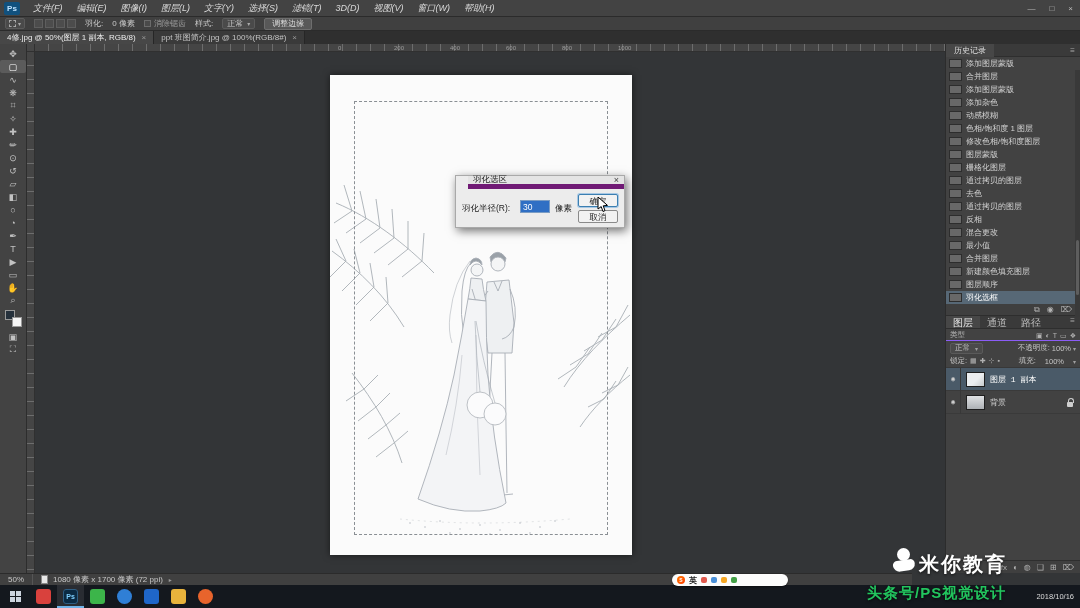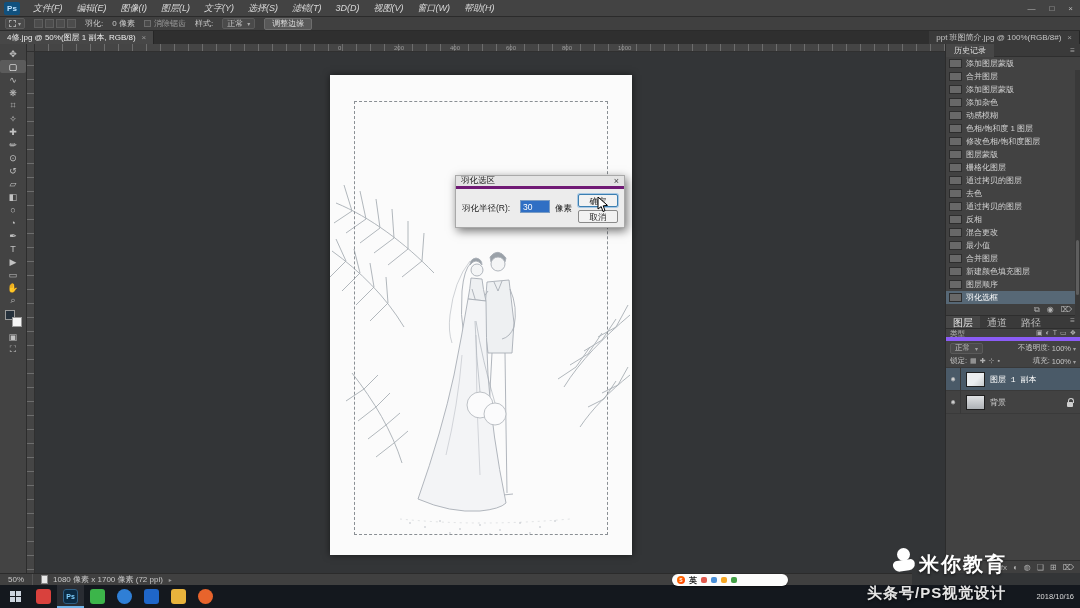--- a/index.html
+++ b/index.html
@@ -28,21 +28,21 @@
   .opt-check{display:flex;align-items:center;gap:3px;color:#9a9a9a;}
   .cb{width:7px;height:7px;border:1px solid #6b6b6b;background:#4a4a4a;display:inline-block;}
   .opt-select{display:flex;align-items:center;gap:4px;background:#4a4a4a;border:1px solid #5b5b5b;
               height:11px;padding:0 4px;border-radius:2px;}
   .opt-select .arrow{font-size:6px;color:#aaa;}
   .refine-btn{font-family:inherit;font-size:8px;color:#ddd;background:#585858;border:1px solid #6e6e6e;
               height:12px;line-height:10px;padding:0 7px;border-radius:2px;}
 
   
   .tabsrow{position:absolute;left:0;top:31px;width:1080px;height:13px;background:#2f2f2f;
-           display:flex;font-size:8px;color:#c4c4c4;justify-content:space-between;}
+           display:flex;font-size:8px;color:#c4c4c4;}
   .tab{display:flex;align-items:center;padding:0 7px;background:#3a3a3a;border-right:1px solid #262626;line-height:13px;}
   .tab.active{background:#474747;color:#ececec;}
   .tclose{margin-left:6px;color:#9a9a9a;font-size:8px;}
 
   
   .toolbar{position:absolute;left:0;top:44px;width:27px;height:529px;background:#434343;
            border-right:1px solid #2d2d2d;padding-top:3px;}
   .tool{height:13px;display:flex;align-items:center;justify-content:center;font-size:9px;color:#c2c2c2;}
   .tool.active{background:#5b5b5b;border-radius:2px;color:#fff;}
   .swatches{position:relative;width:17px;height:17px;margin:3px auto;}
@@ -58,21 +58,21 @@
   .vruler{position:absolute;left:0;top:8px;bottom:0;width:8px;background:#454545;border-right:1px solid #303030;
           background-image:repeating-linear-gradient(to bottom,transparent 0 13px,#6d6d6d 13px 14px);z-index:2;}
   .document{position:absolute;left:303px;top:31px;width:302px;height:480px;background:#fbfbfb;
             box-shadow:0 0 7px rgba(0,0,0,.55);}
   .document svg{position:absolute;left:0;top:0;}
   .marquee{position:absolute;left:24px;top:26px;width:254px;height:434px;border:1px dashed #8a8f94;}
 
   
   .dialog{position:absolute;left:455px;top:175px;width:170px;height:53px;background:#ececec;
           border:1px solid #a9a9a9;box-shadow:2px 3px 9px rgba(0,0,0,.55);z-index:10;font-size:8.5px;color:#222;}
-  .dlg-title{height:13px;display:flex;align-items:center;padding:0 5px;border-bottom:3px solid #701a75;background:#e4e4e4;}
+  .dlg-title{height:13px;display:flex;align-items:center;padding:0 5px;border-bottom:5px solid #701a75;background:#e4e4e4;margin-left:12px;}
   .dlg-close{margin-left:auto;color:#444;font-size:9px;}
   .dlg-body{position:relative;height:39px;}
   .dlg-label{position:absolute;left:6px;top:14px;}
   .dlg-input{position:absolute;left:64px;top:11px;width:30px;height:13px;border:1px solid #7a9cc4;
              background:#2f6fc4;color:#fff;font-size:8.5px;font-family:inherit;padding:0 2px;}
   .dlg-unit{position:absolute;left:99px;top:14px;}
   .dlg-ok,.dlg-cancel{position:absolute;right:6px;width:40px;height:13px;font-family:inherit;font-size:8.5px;
              background:#f2f2f2;color:#222;border:1px solid #8a8a8a;border-radius:2px;line-height:10px;}
   .dlg-ok{top:5px;border:1px solid #3c7fb1;box-shadow:0 0 0 1px #a8c8e4;}
   .dlg-cancel{top:21px;}
@@ -89,29 +89,29 @@
   .h-item.sel{background:#57releases;}
   .h-item.sel{background:#576876;color:#fff;}
   .h-scroll{position:absolute;right:0;top:13px;width:5px;height:247px;background:#393939;}
   .h-scroll i{position:absolute;left:1px;right:1px;top:170px;height:55px;background:#5e5e5e;border-radius:2px;}
   .h-footer{height:12px;display:flex;justify-content:flex-end;align-items:center;gap:7px;
             padding-right:8px;color:#b3b3b3;font-size:8px;border-bottom:1px solid #2e2e2e;background:#3f3f3f;}
 
   .lp-tabs{height:13px;background:#3a3a3a;display:flex;border-bottom:1px solid #2e2e2e;}
   .lp-tab{font-size:10px;color:#bdbdbd;line-height:13px;padding:0 7px;}
   .lp-tab.active{background:#474747;color:#e8e8e8;}
-  .lp-filter{height:12px;display:flex;align-items:flex-start;font-size:7.5px;color:#b5b5b5;padding:0 4px;gap:4px;border-bottom:4px solid #8b5cf6;}
+  .lp-filter{height:12px;display:flex;align-items:flex-end;font-size:7.5px;color:#b5b5b5;padding:0 4px;gap:4px;border-bottom:1px solid #8b5cf6;}
   .flt-icons{margin-left:auto;display:flex;gap:3px;font-size:7px;color:#b0b0b0;}
   .lp-blend{height:14px;display:flex;align-items:center;font-size:7.5px;color:#c5c5c5;padding:0 4px;gap:4px;}
   .lp-select{display:flex;align-items:center;gap:5px;background:#4a4a4a;border:1px solid #5a5a5a;height:11px;padding:0 4px;border-radius:2px;}
   .lp-select span:last-child,.lp-opacity .arr,.lp-fill .arr{font-size:6px;color:#9f9f9f;}
   .lp-opacity{margin-left:auto;display:flex;align-items:center;gap:2px;}
   .lp-lock{height:13px;display:flex;align-items:center;font-size:7.5px;color:#c5c5c5;padding:0 4px;gap:3px;border-bottom:1px solid #383838;}
   .lk-icons{display:flex;gap:3px;font-size:7px;color:#b0b0b0;}
-  .lp-fill{margin-left:auto;display:flex;align-items:center;gap:2px;}
+  .lp-fill{margin-left:auto;display:flex;align-items:center;gap:9px;}
   .layer-row{height:23px;display:flex;align-items:center;border-bottom:1px solid #3a3a3a;font-size:8px;color:#d8d8d8;font-family:Liberation Mono, monospace;}
   .layer-row.sel{background:#4a5a68;color:#fff;}
   .eye{width:15px;text-align:center;font-size:7px;color:#cfcfcf;border-right:1px solid #383838;line-height:23px;flex:none;}
   .thumb{width:19px;height:15px;border:1px solid #1f1f1f;margin-left:5px;flex:none;}
   .thumb.mask{width:15px;background:#f2f2f2;}
   .t1{background:linear-gradient(135deg,#eceef0 55%,#c6cacd);}
   .t2{background:#1c1c1c;}
   .t3{background:linear-gradient(180deg,#e0e2e4,#adb1b5);}
   .lname{margin-left:5px;white-space:nowrap;overflow:hidden;}
   .lockic{position:relative;width:7px;height:9px;margin-left:auto;margin-right:6px;flex:none;}
@@ -149,21 +149,21 @@
   .sg-ic{width:6px;height:6px;border-radius:2px;display:inline-block;}
   .sg1{background:#e05a4e;} .sg2{background:#4a90d9;} .sg3{background:#f5a623;} .sg4{background:#43a047;}
 
   
   .wm-logo{position:absolute;left:893px;top:548px;width:22px;height:27px;z-index:21;}
   .wm-logo::before{content:"";position:absolute;left:4px;top:0;width:13px;height:13px;border-radius:50%;background:#fff;}
   .wm-logo::after{content:"";position:absolute;left:0;top:12px;width:22px;height:11px;border-radius:6px 6px 9px 9px;
                   background:#fff;transform:rotate(-8deg);}
   .wm-brand{position:absolute;left:919px;top:551px;font-size:20px;font-weight:bold;color:#fff;letter-spacing:2px;
             z-index:21;text-shadow:0 1px 3px rgba(0,0,0,.7);}
-  .wm-sub{position:absolute;left:867px;top:584px;font-size:15px;font-weight:bold;color:#e5e5e5;letter-spacing:1px;
+  .wm-sub{position:absolute;left:867px;top:584px;font-size:15px;font-weight:bold;color:#22c55e;letter-spacing:1px;
           z-index:21;text-shadow:0 1px 3px rgba(0,0,0,.7);}
 </style>
 </head>
 <body>
 
 <div class="app">
 
   <div class="menubar">
     <span class="ps-logo">Ps</span>
     <span class="menu">文件(F)</span>

